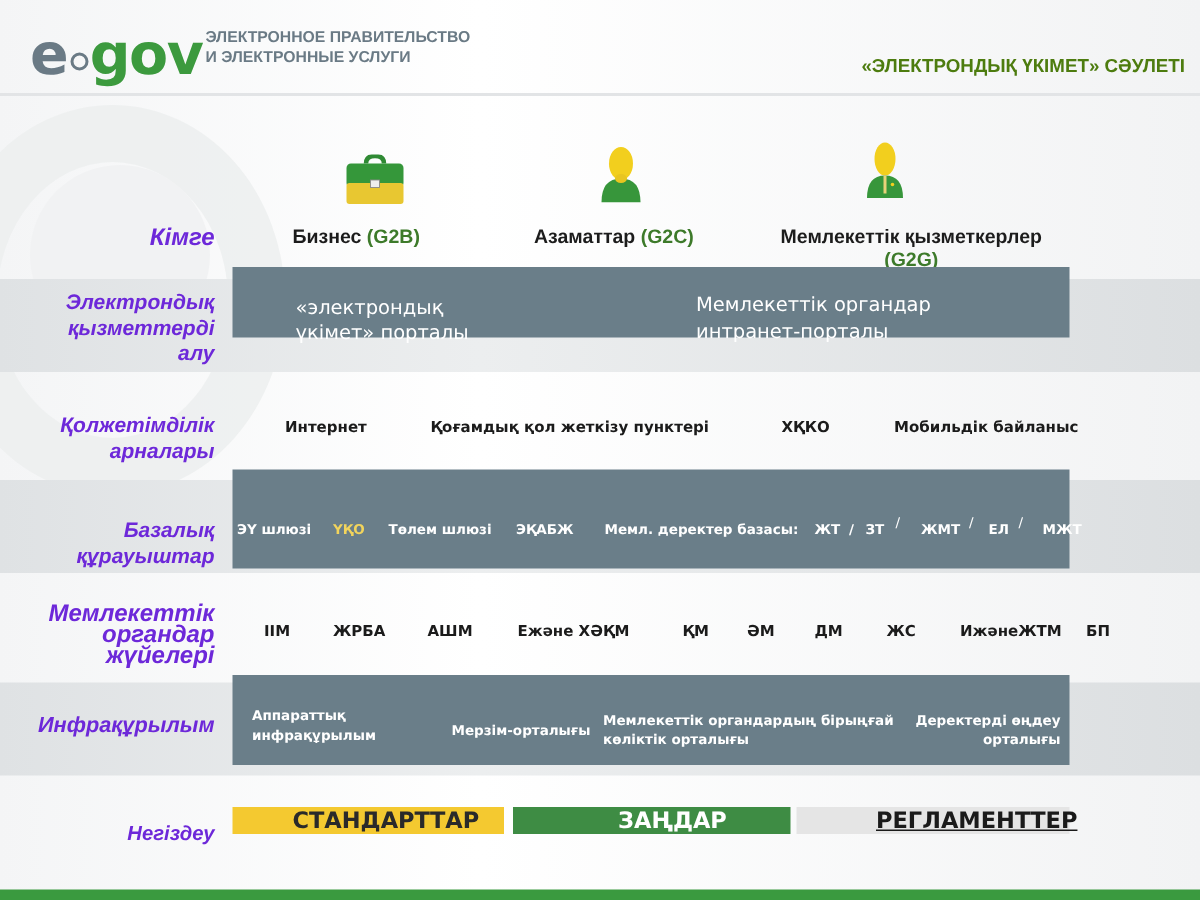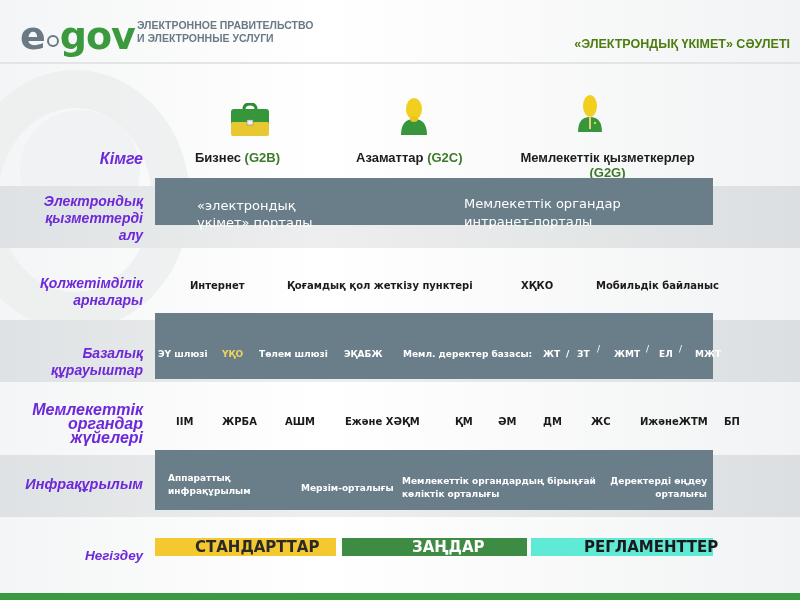--- a/index.html
+++ b/index.html
@@ -183,17 +183,17 @@
   </div>
 </div>
 
 <div class="label" style="top:547px;font-size:13.5px;">Негіздеу</div>
 <div class="base" style="left:155px;width:181px;background:#f4c930;color:#2a2a2a;padding-left:40px;">
   <span>СТАНДАРТТАР</span>
 </div>
 <div class="base" style="left:342px;width:185px;background:#3e8c44;color:#ffffff;padding-left:70px;">
   <span>ЗАҢДАР</span>
 </div>
-<div class="base" style="left:531px;width:182px;background:#5eead4;color:#1a1a1a;padding-left:53px;">
+<div class="base" style="left:531px;width:182px;background:#e5e5e5;color:#1a1a1a;padding-left:53px;text-decoration:underline;">
   <span>РЕГЛАМЕНТТЕР</span>
 </div>
 
 <div class="bottom-bar"></div>
 
 </body></html>

